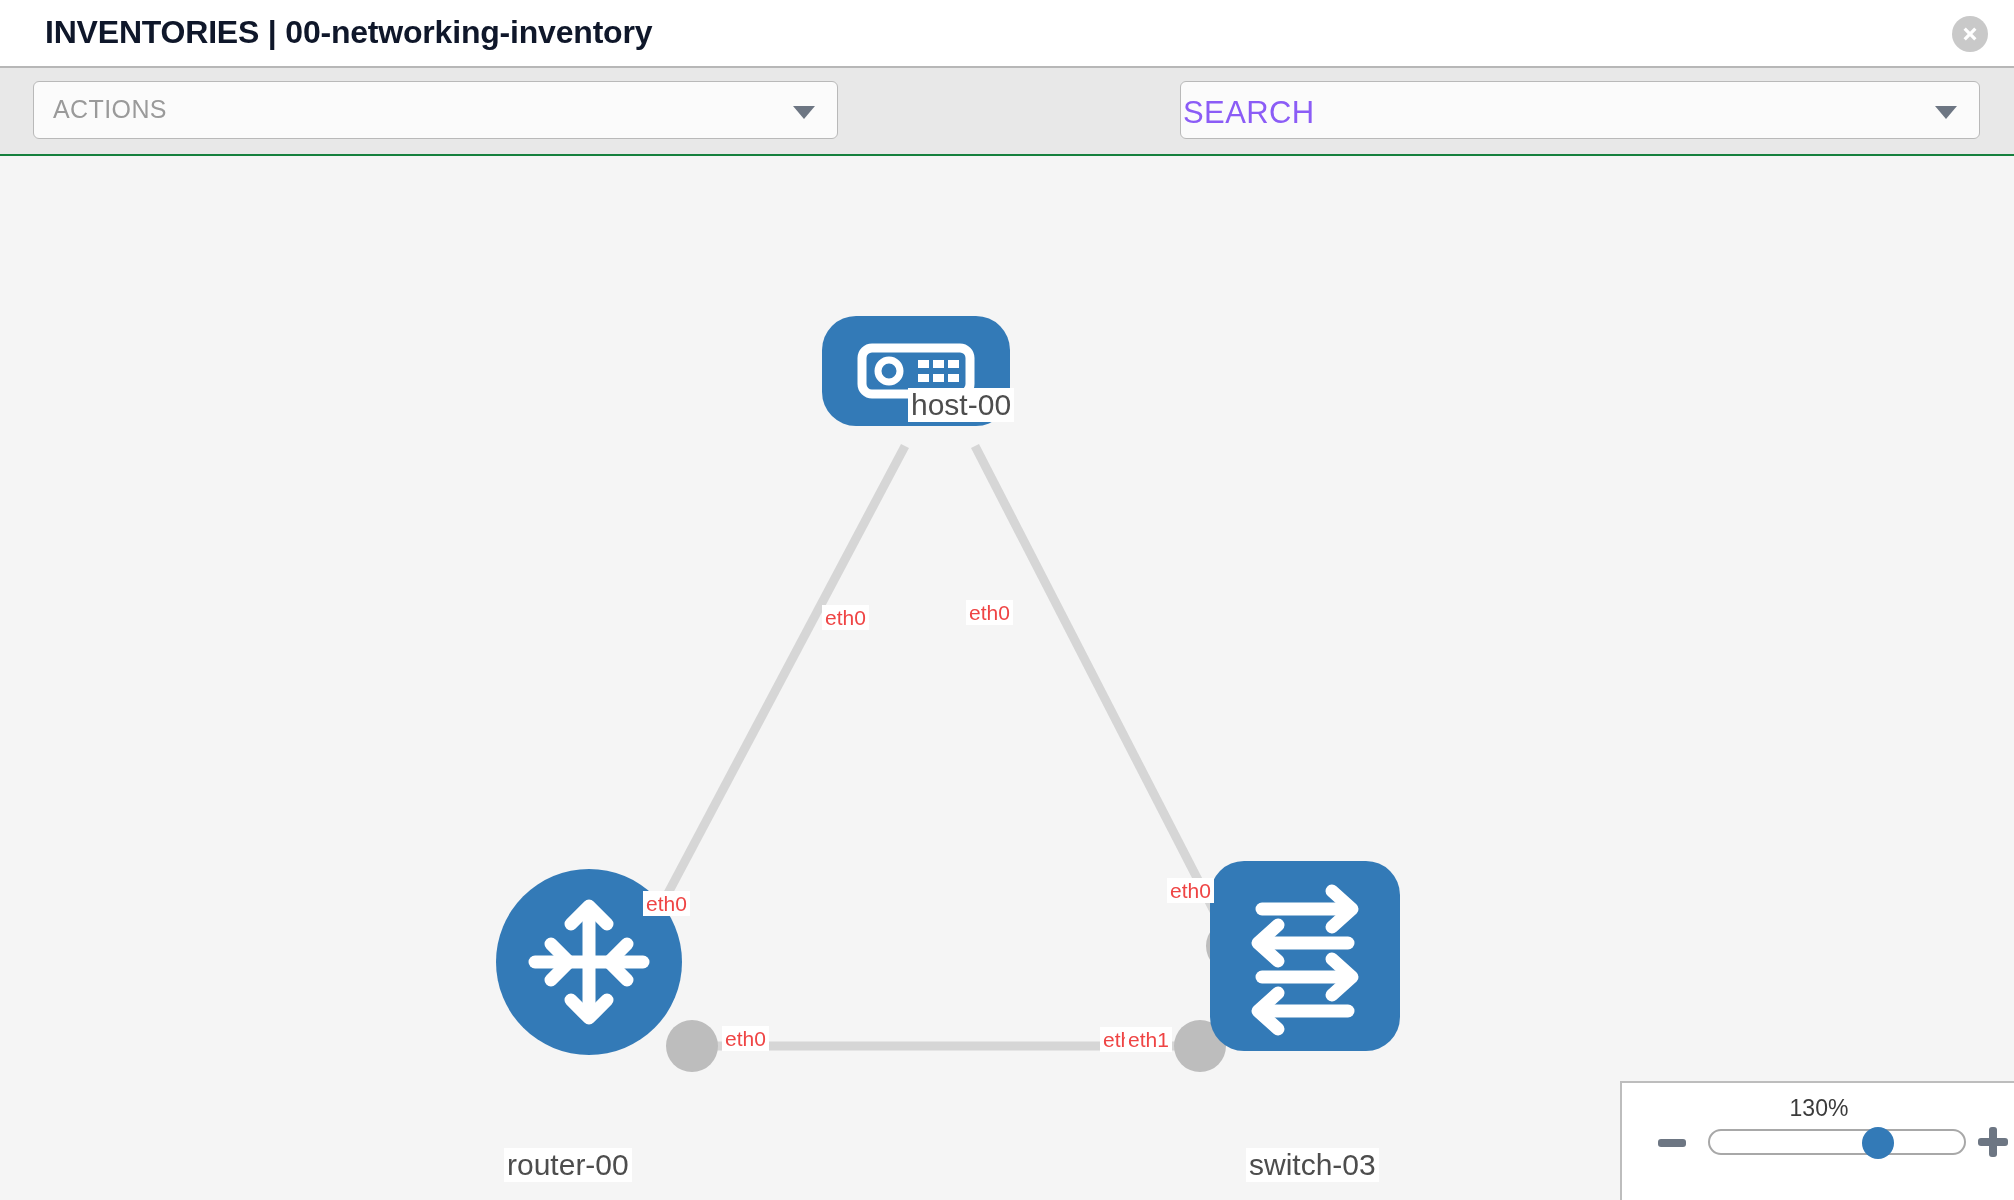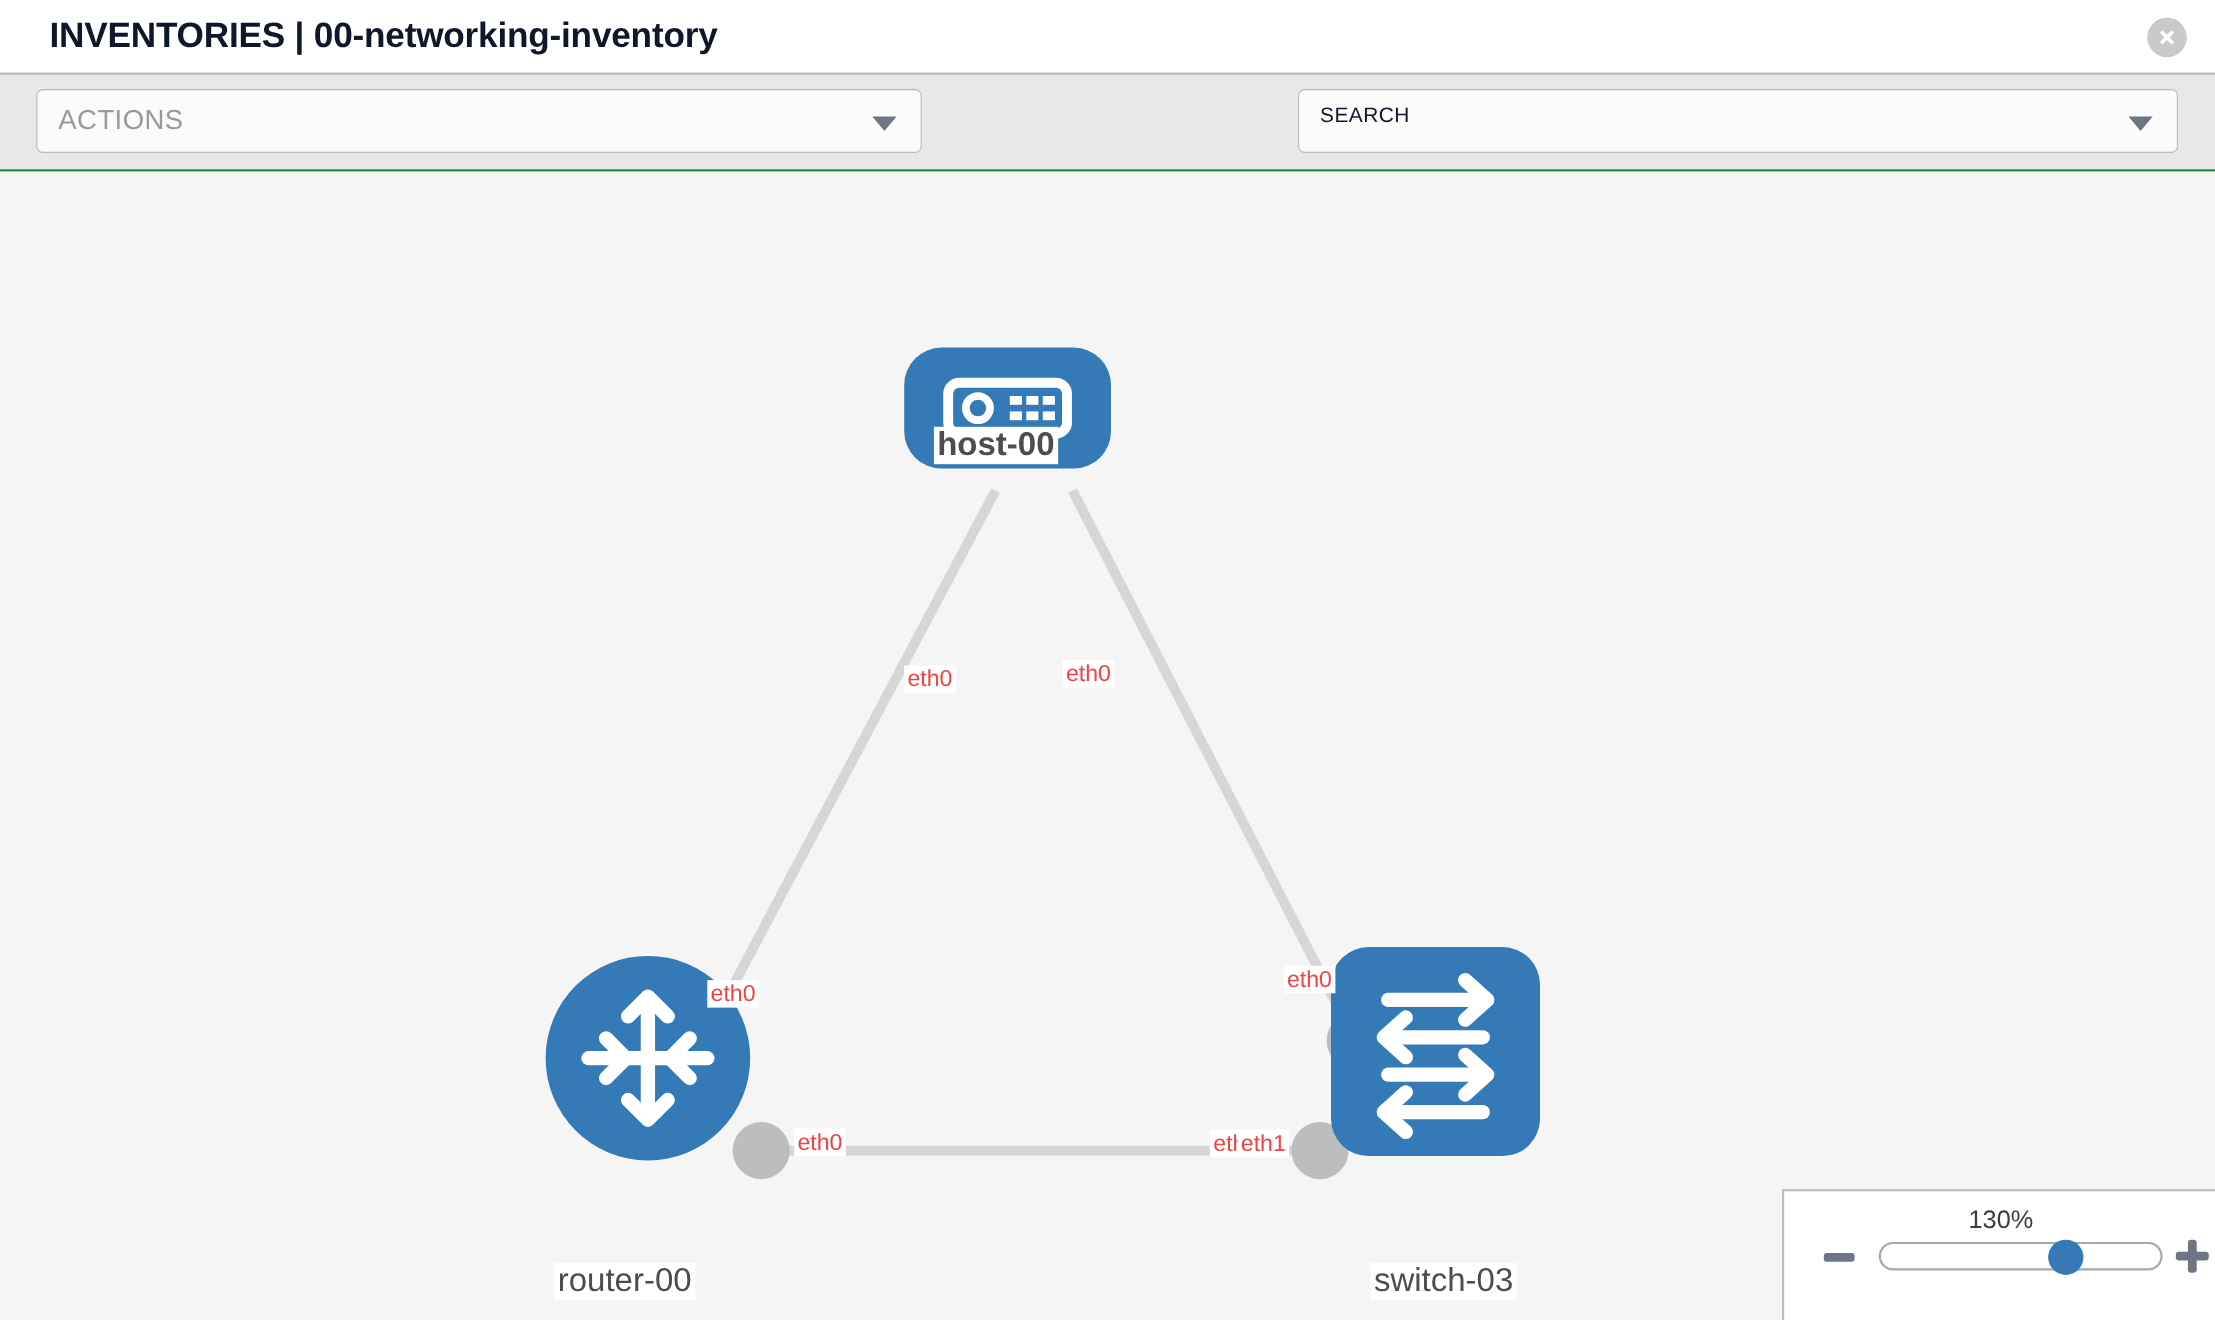--- a/index.html
+++ b/index.html
@@ -111,24 +111,24 @@
     width: 800px;
     height: 58px;
     background: #fbfbfb;
     border: 1px solid #b9b9b9;
     border-radius: 6px;
     box-sizing: border-box;
     cursor: text;
   }
   .search-label {
     position: absolute;
-    left: 19px;
+    left: 2px;
     top: 13px;
-    font-size: 19px;
-    color: #0f172a;
+    font-size: 31px;
+    color: #8b5cf6;
     letter-spacing: 0.4px;
     font-stretch: condensed;
   }
 
   
   .canvas {
     position: absolute;
     left: 0; top: 156px;
     width: 2014px;
     height: 1044px;
@@ -333,21 +333,21 @@
 
           <line x1="52" y1="116" x2="140" y2="116"></line>
           <polyline points="122,98 142,116 122,134"></polyline>
 
           <line x1="138" y1="150" x2="50" y2="150"></line>
           <polyline points="68,132 48,150 68,168"></polyline>
         </g>
       </g>
     </svg>
 
-    <div class="node-label big" style="left:849px; top:232px;font-weight:bold;">host-00</div>
+    <div class="node-label big" style="left:908px; top:232px;">host-00</div>
     <div class="node-label big" style="left:504px; top:992px;">router-00</div>
     <div class="node-label big" style="left:1246px; top:992px;">switch-03</div>
 
     <div class="edge-label" style="left:822px; top:449px;">eth0</div>
     <div class="edge-label" style="left:966px; top:444px;">eth0</div>
     <div class="edge-label" style="left:643px; top:735px;">eth0</div>
     <div class="edge-label" style="left:1167px; top:722px;">eth0</div>
     <div class="edge-label" style="left:722px; top:870px;">eth0</div>
     <div class="edge-label" style="left:1100px; top:871px;">eth0</div>
     <div class="edge-label" style="left:1125px; top:871px;">eth1</div>

